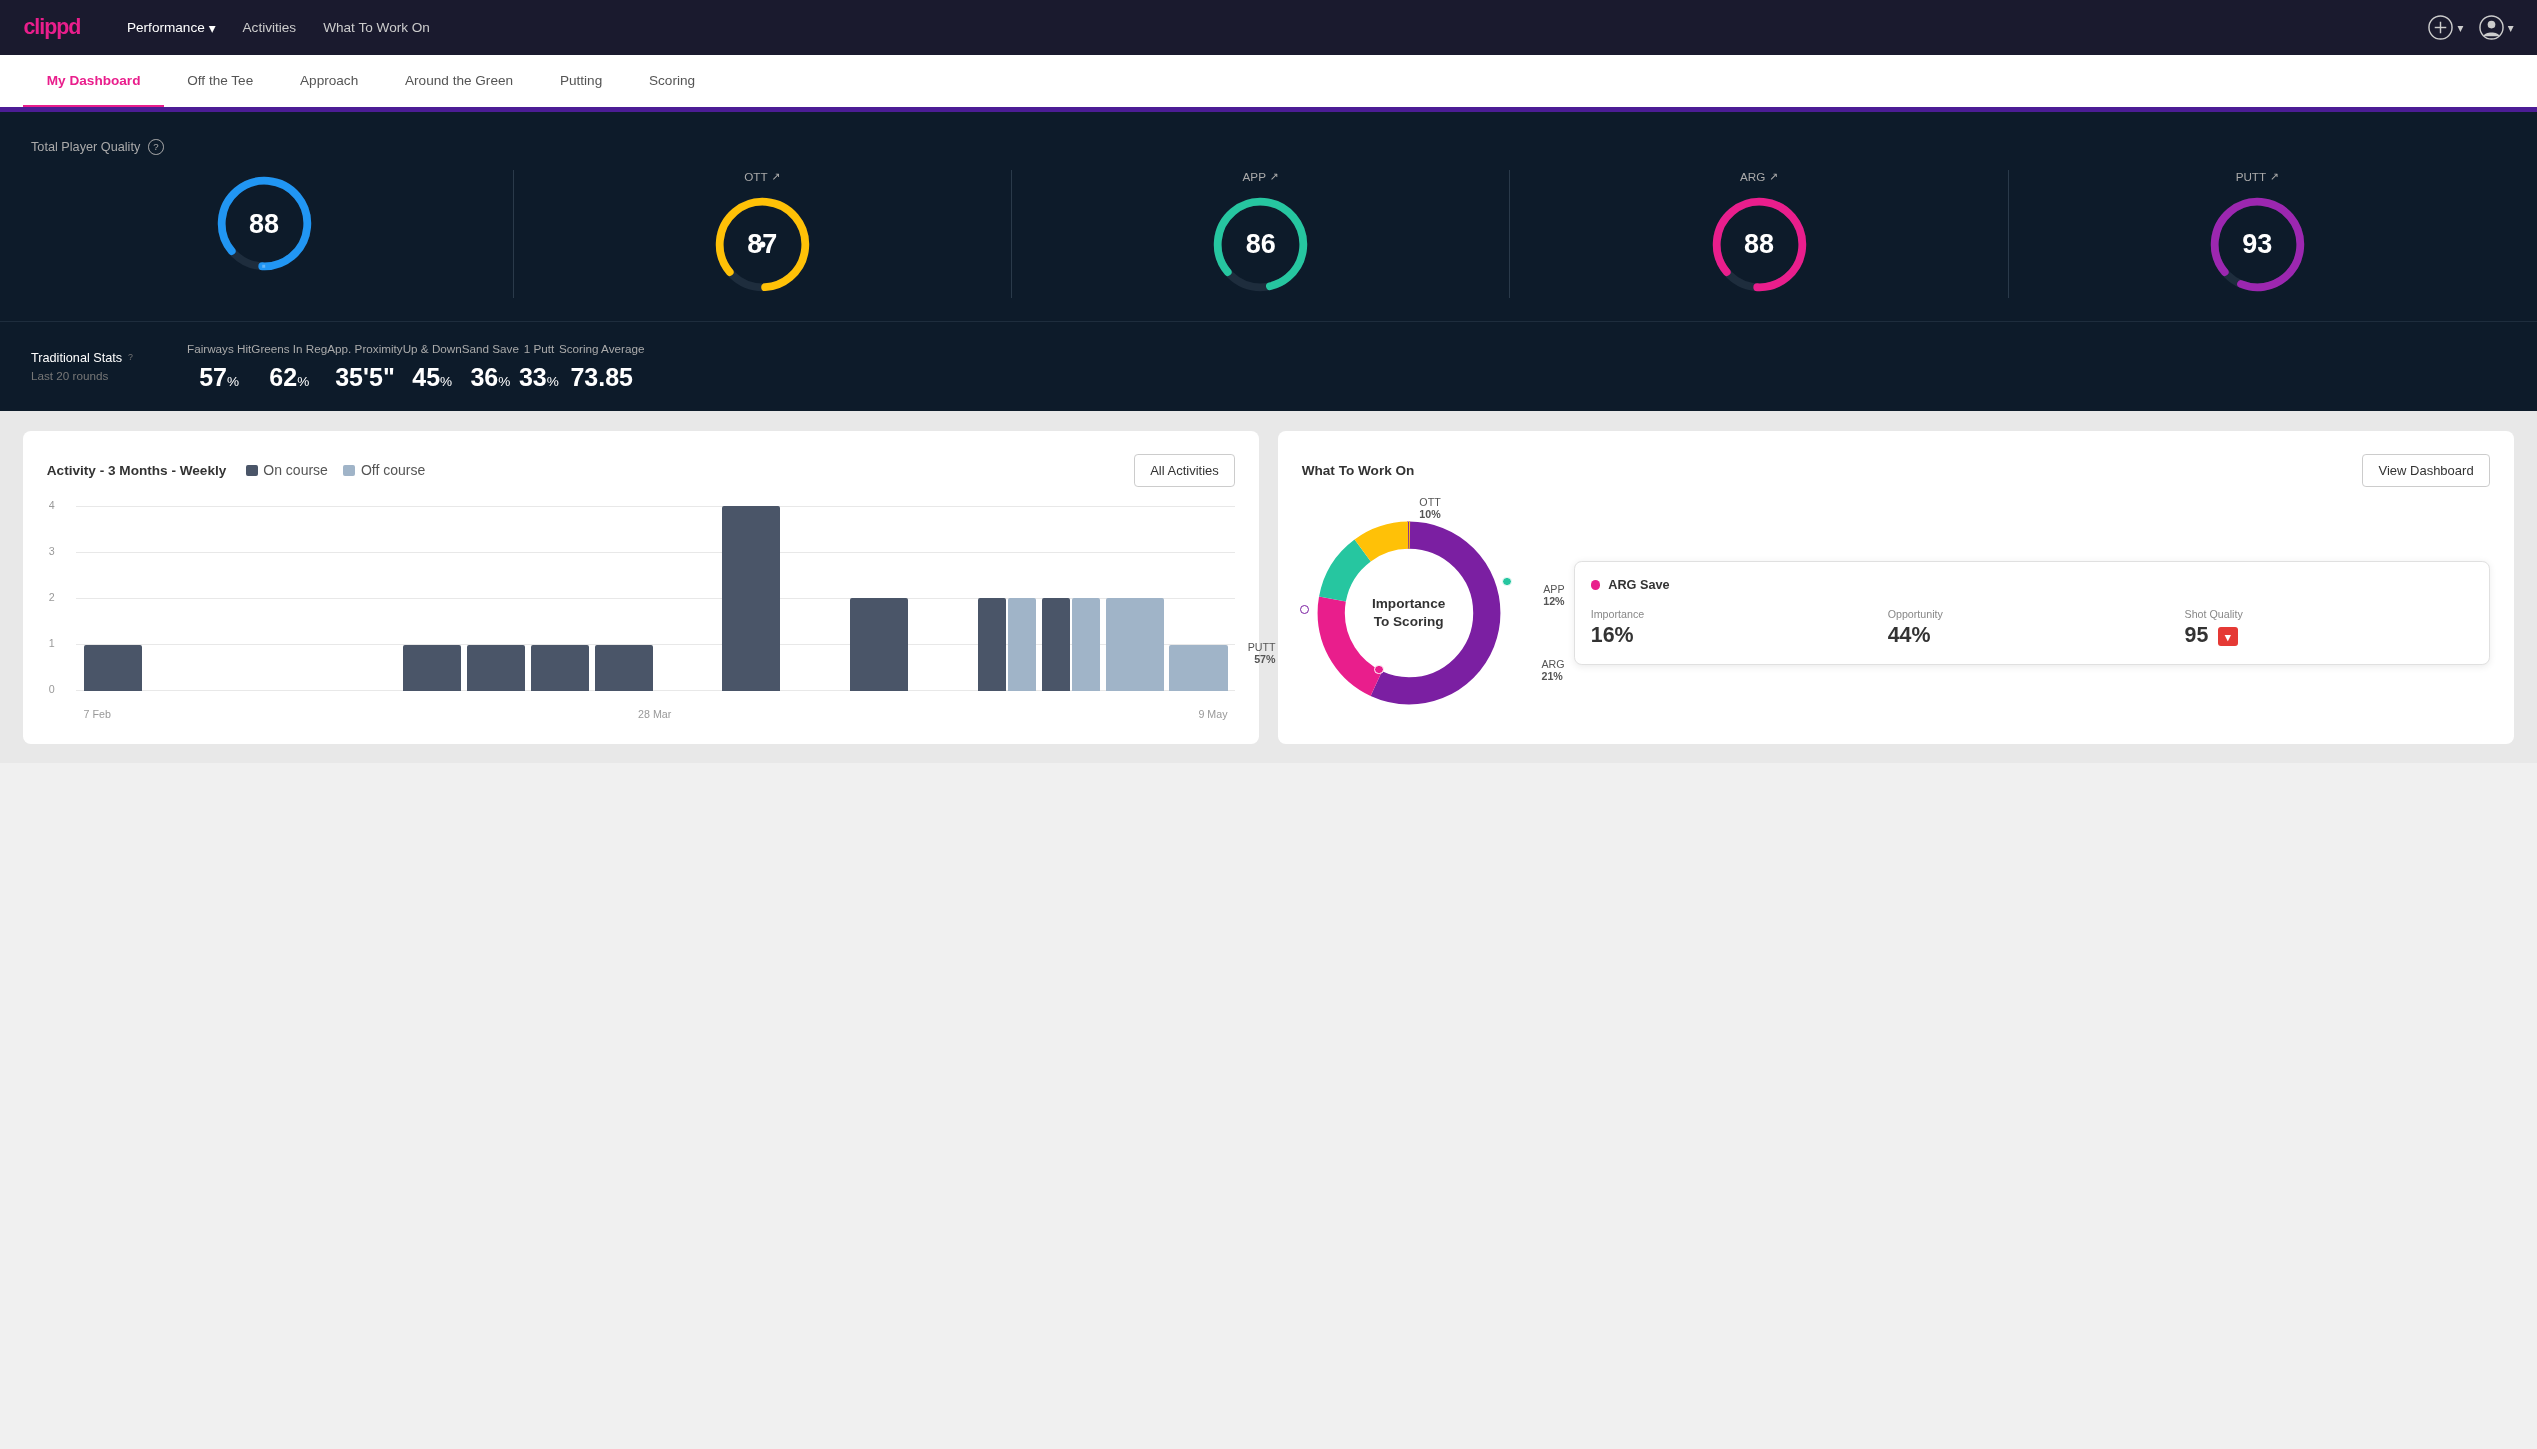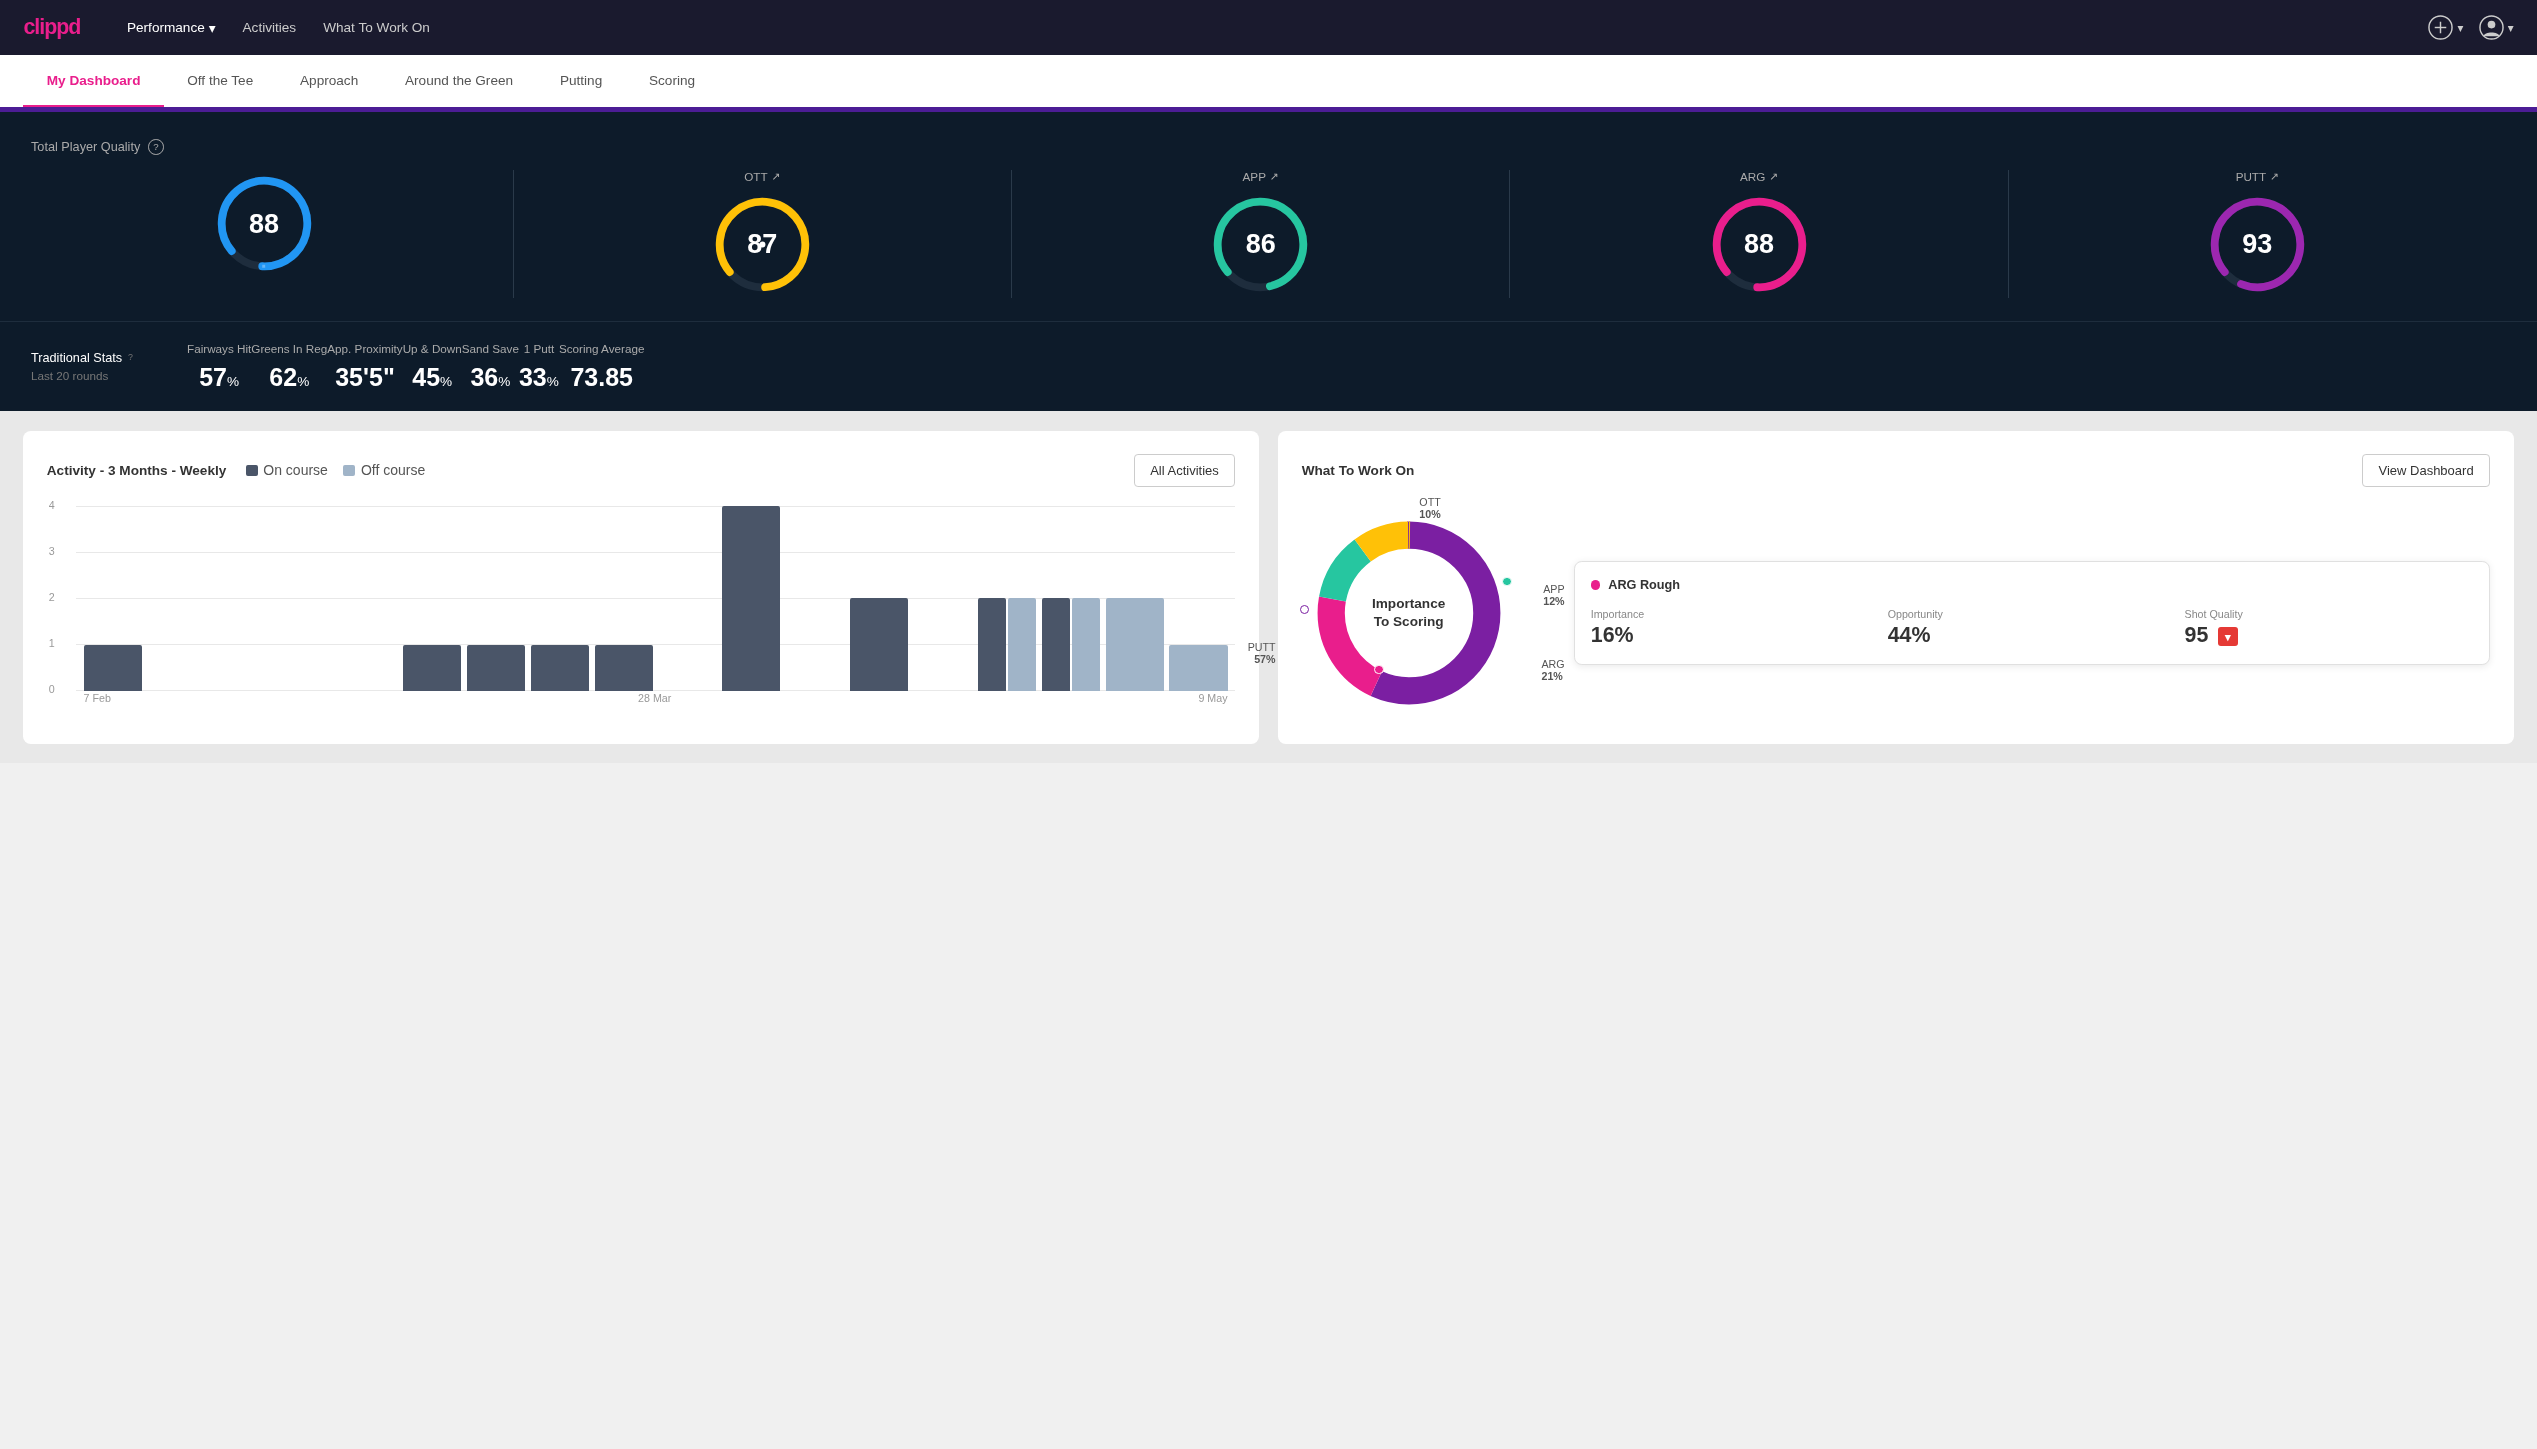--- a/index.html
+++ b/index.html
@@ -140,21 +140,21 @@
     }
     .bars-area {
       position: absolute; left: 29px; right: 0; top: 0; bottom: 29px;
       display: flex; align-items: flex-end; gap: 5.8px; padding: 0 7.8px;
     }
     .bar-group { flex: 1; display: flex; gap: 1.9px; align-items: flex-end; }
     .bar { flex: 1; border-radius: 1.9px 1.9px 0 0; }
     .bar.oncourse { background: #4a5568; }
     .bar.offcourse { background: #a0b4c8; }
     .x-labels {
-      position: absolute; bottom: 16px; left: 29px; right: 0;
+      position: absolute; bottom: 0; left: 29px; right: 0;
       display: flex; justify-content: space-between; padding: 0 7.8px;
     }
     .x-label { font-size: 10.7px; color: #999; }
 
     
     .donut-section { display: flex; gap: 19.5px; align-items: center; }
     .donut-container { position: relative; width: 214px; height: 214px; flex-shrink: 0; }
     .donut-svg { width: 214px; height: 214px; }
     .donut-center {
       position: absolute; top: 50%; left: 50%; transform: translate(-50%, -50%);
@@ -495,21 +495,21 @@
         </div>
 
         <div style="position:absolute; top:46%; left: -1.9px; width:9.7px; height:9.7px; border-radius:50%; background:#fff; border:1.9px solid #7b1fa2;"></div>
         <div style="position:absolute; top:74%; left:34%; width:9.7px; height:9.7px; border-radius:50%; background:#e91e8c; border:1.9px solid #fff;"></div>
         <div style="position:absolute; top:33%; right: 3.9px; width:9.7px; height:9.7px; border-radius:50%; background:#26c6a0; border:1.9px solid #fff;"></div>
       </div>
 
       <div class="info-card" style="margin-left:39px;">
         <div class="info-card-title">
           <div class="info-card-dot"></div>
-          <span>ARG Rough</span>
+          <span>ARG Save</span>
         </div>
         <div class="info-metrics">
           <div class="info-metric">
             <label>Importance</label>
             <div class="metric-val">16%</div>
           </div>
           <div class="info-metric">
             <label>Opportunity</label>
             <div class="metric-val">44%</div>
           </div>

